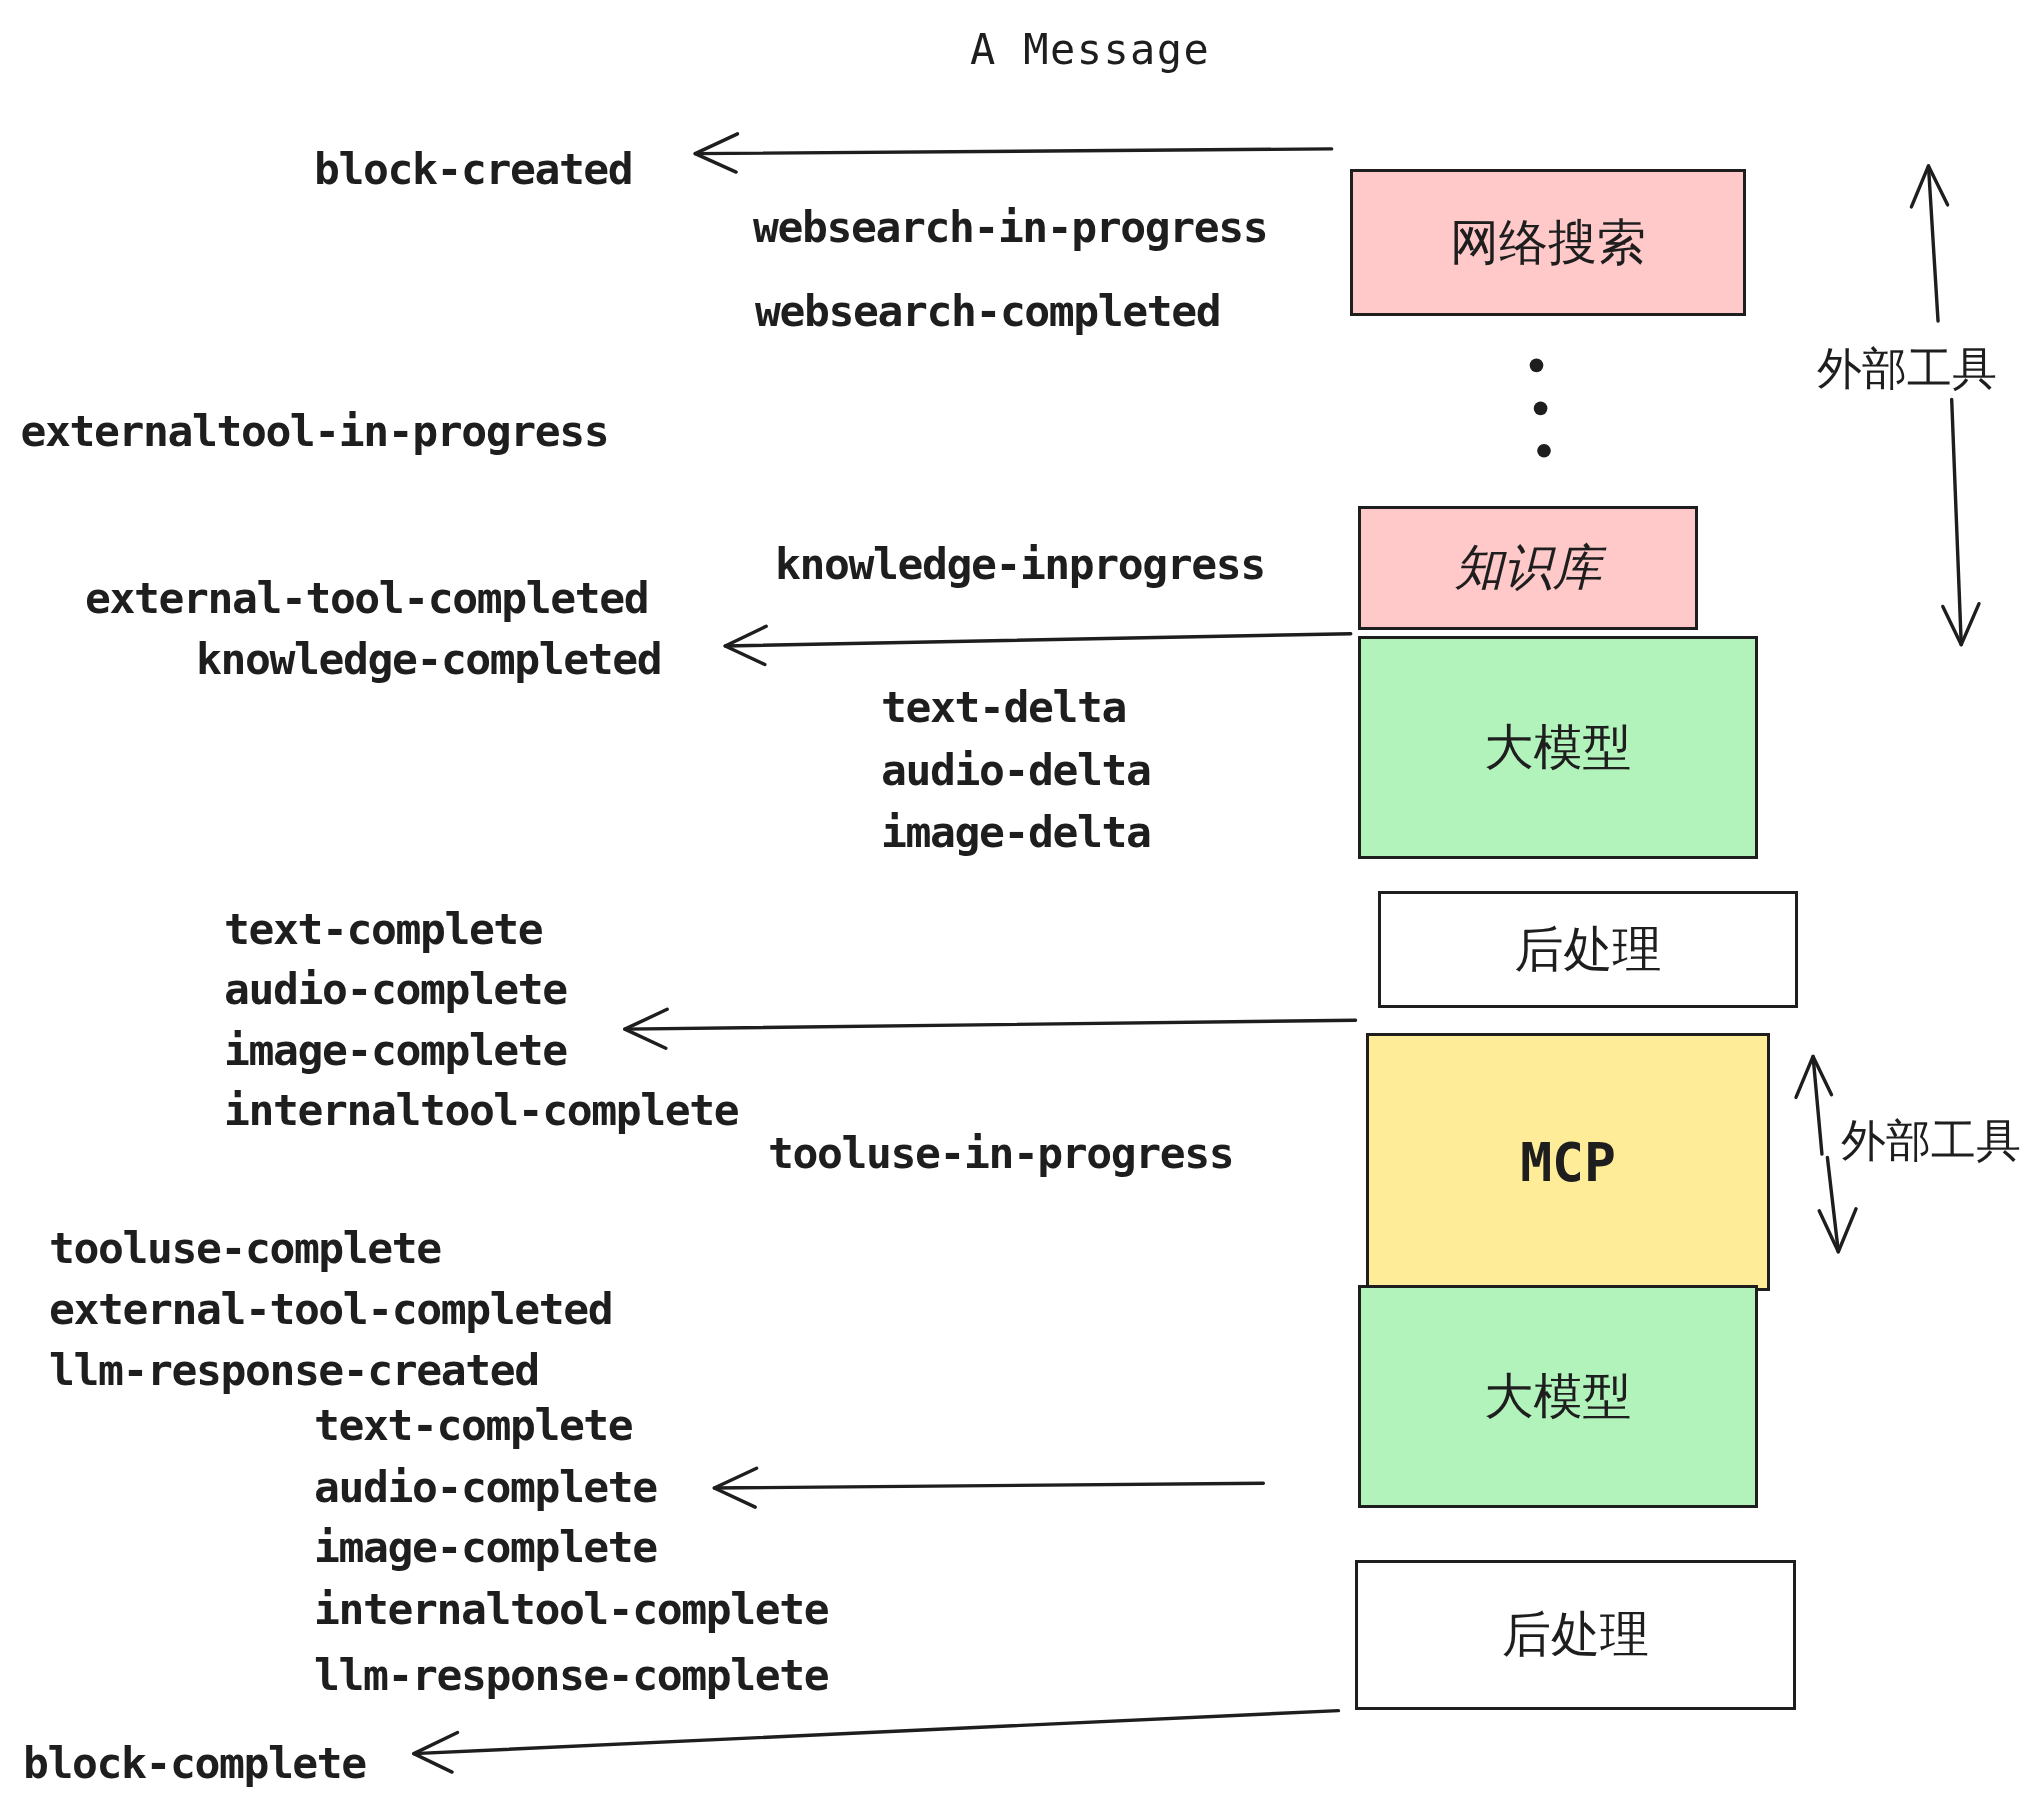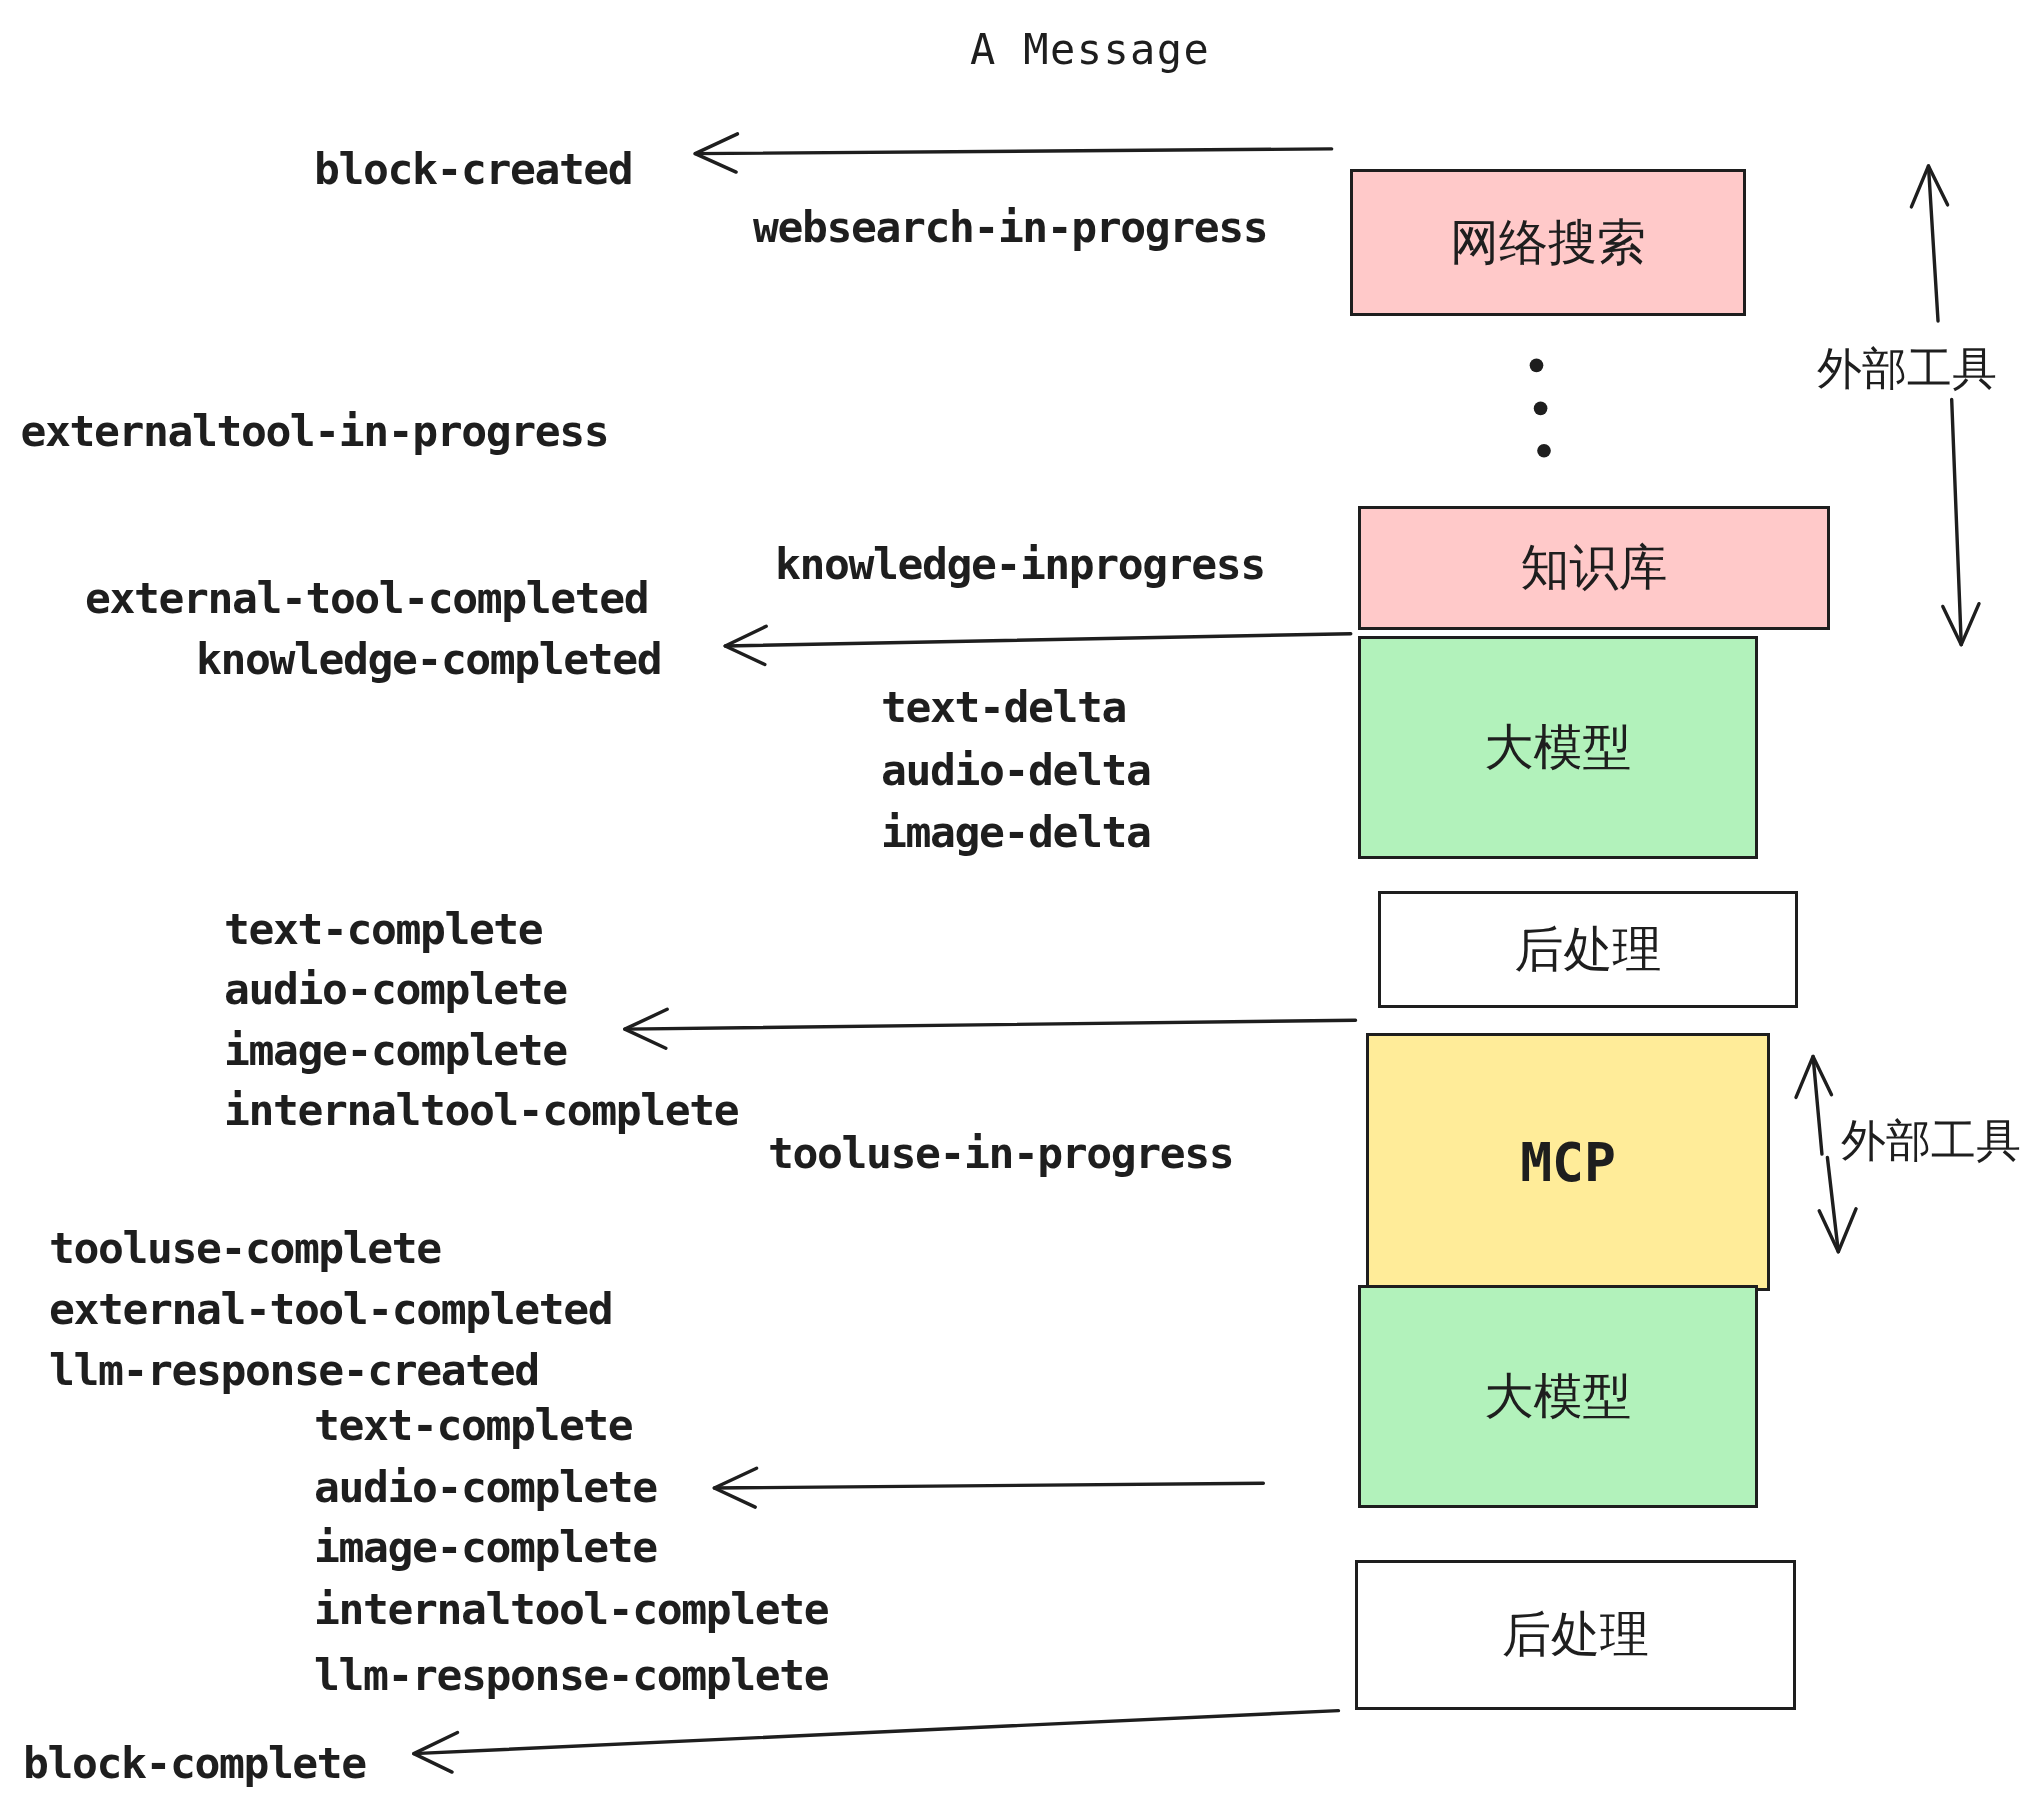--- a/index.html
+++ b/index.html
@@ -75,20 +75,21 @@
 </style>
 </head>
 <body>
 
 <div id="canvas">
 
   <div class="title" style="left:970px; top:24.6px;">A Message</div>
 
   <div class="evt" style="left:314px;  top:100px;margin-top:48px;">block-created</div>
   <div class="evt" style="left:753px; top:206px;">websearch-in-progress</div>
+  <div class="evt" style="left:755px; top:290px;">websearch-completed</div>
   <div class="evt" style="left:20.5px;   top:410px;">externaltool-in-progress</div>
   <div class="evt" style="left:775px; top:543px;">knowledge-inprogress</div>
   <div class="evt" style="left:85px;  top:577px;">external-tool-completed</div>
   <div class="evt" style="left:196px;  top:638px;">knowledge-completed</div>
   <div class="evt" style="left:881px; top:686px;">text-delta</div>
   <div class="evt" style="left:881px; top:749px;">audio-delta</div>
   <div class="evt" style="left:881px; top:811px;">image-delta</div>
   <div class="evt" style="left:224px;  top:908px;">text-complete</div>
   <div class="evt" style="left:224px;  top:968px;">audio-complete</div>
   <div class="evt" style="left:224px;  top:1029px;">image-complete</div>
@@ -100,21 +101,21 @@
   <div class="evt" style="left:314px;  top:1404px;">text-complete</div>
   <div class="evt" style="left:314px;  top:1466px;">audio-complete</div>
   <div class="evt" style="left:314px;  top:1526px;">image-complete</div>
   <div class="evt" style="left:314px;  top:1588px;">internaltool-complete</div>
   <div class="evt" style="left:314px;  top:1654px;">llm-response-complete</div>
   <div class="evt" style="left:23px;   top:1742px;">block-complete</div>
 
   <div class="box box--pink" style="left:1350px; top:169px;  width:396px; height:147px;">
     <span class="box-label">网络搜索</span>
   </div>
-  <div class="box box--pink" style="left:1358px; top:506px;  width:472px; height:124px;">
+  <div class="box box--pink" style="left:1358px; top:506px;  width:340px; height:124px;font-style:italic;">
     <span class="box-label">知识库</span>
   </div>
   <div class="box box--green" style="left:1358px; top:636px;  width:400px; height:223px;">
     <span class="box-label">大模型</span>
   </div>
   <div class="box box--white" style="left:1378px; top:891px; width:420px; height:117px;">
     <span class="box-label">后处理</span>
   </div>
   <div class="box box--yellow" style="left:1366px; top:1033px; width:404px; height:258px;">
     <span class="box-label box-label--mono">MCP</span>

